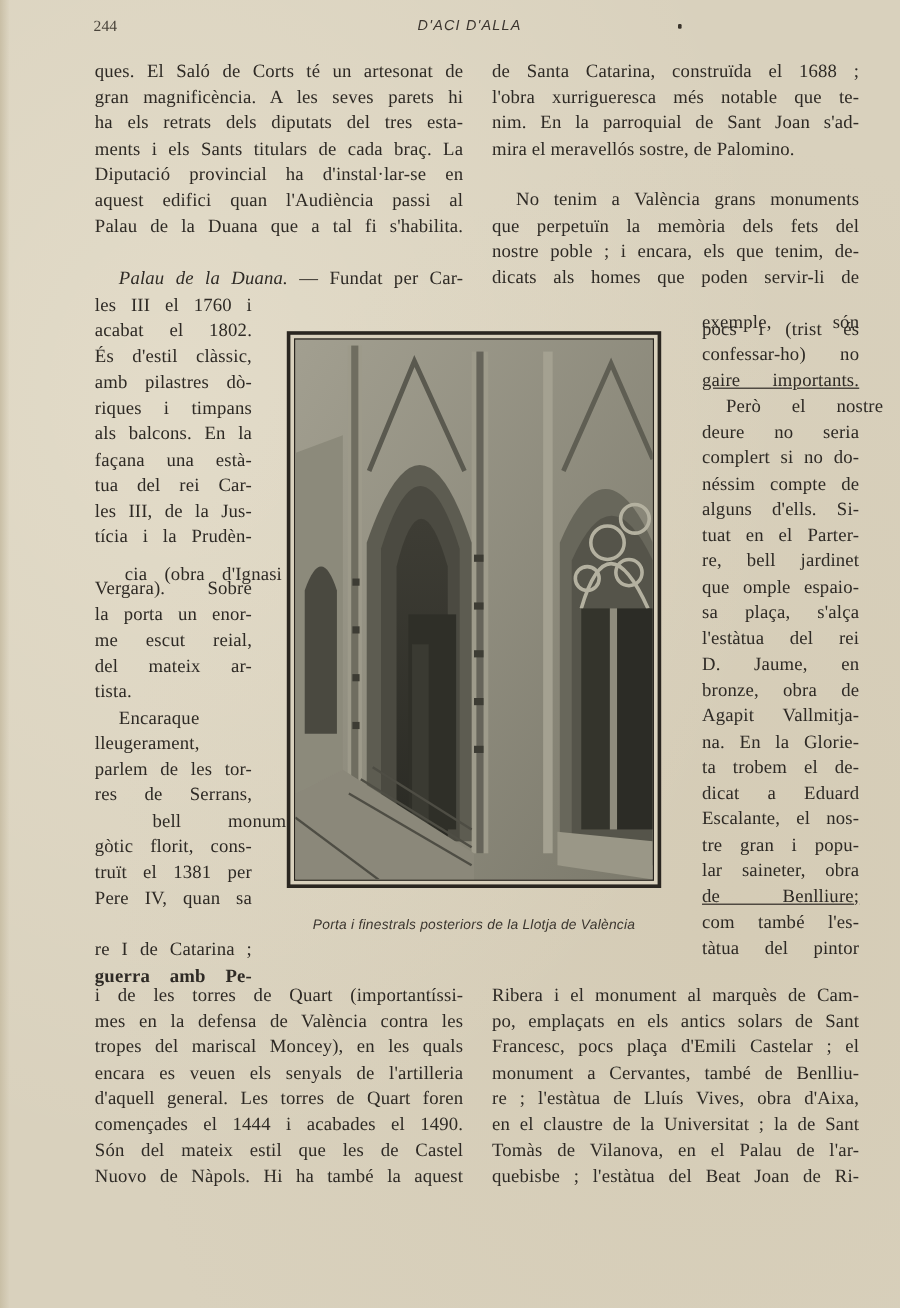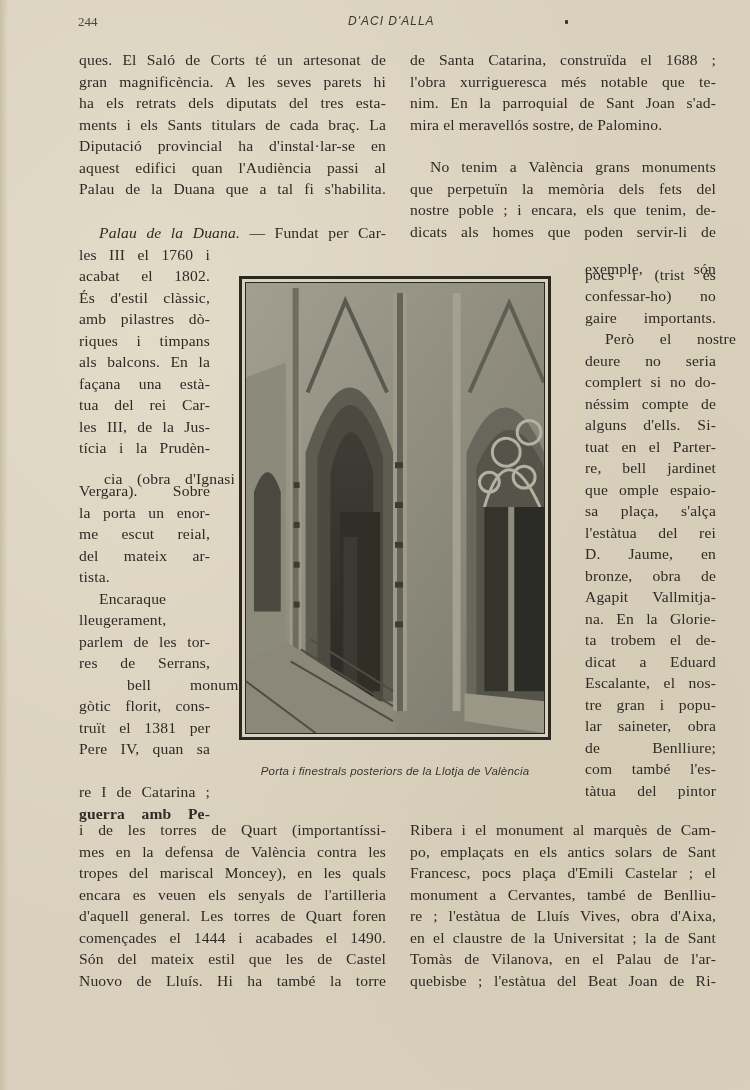--- a/index.html
+++ b/index.html
@@ -189,54 +189,54 @@
   <div class="line col-r indent" style="top:156px">No tenim a València grans monuments</div>
   <div class="line col-r" style="top:177.5px">que perpetuïn la memòria dels fets del</div>
   <div class="line col-r" style="top:199px">nostre poble ; i encara, els que tenim, de-</div>
   <div class="line col-r" style="top:220.5px">dicats als homes que poden servir-li de</div>
 </div>
 
 <div id="right-narrow">
     <div class="line narrow-r" style="top: 258px;">exemple, són</div>
     <div class="line narrow-r" style="top: 263.5px;">pocs i (trist és</div>
     <div class="line narrow-r" style="top: 285px;">confessar-ho) no</div>
-    <div class="line narrow-r" style="top: 306.5px;">gaire importants.</div>
+    <div class="line narrow-r" style="top: 306.5px; text-decoration: underline;">gaire importants.</div>
     <div class="line narrow-r" style="top: 328px; margin-left: 20px;">Però el nostre</div>
     <div class="line narrow-r" style="top: 349.5px;">deure no seria</div>
     <div class="line narrow-r" style="top: 371px;">complert si no do-</div>
     <div class="line narrow-r" style="top: 392.5px;">néssim compte de</div>
     <div class="line narrow-r" style="top: 414px;">alguns d'ells. Si-</div>
     <div class="line narrow-r" style="top: 435.5px;">tuat en el Parter-</div>
     <div class="line narrow-r" style="top: 457px;">re, bell jardinet</div>
     <div class="line narrow-r" style="top: 478.5px;">que omple espaio-</div>
     <div class="line narrow-r" style="top: 500px;">sa plaça, s'alça</div>
     <div class="line narrow-r" style="top: 521.5px;">l'estàtua del rei</div>
     <div class="line narrow-r" style="top: 543px;">D. Jaume, en</div>
     <div class="line narrow-r" style="top: 564.5px;">bronze, obra de</div>
     <div class="line narrow-r" style="top: 586px;">Agapit Vallmitja-</div>
     <div class="line narrow-r" style="top: 607.5px;">na. En la Glorie-</div>
     <div class="line narrow-r" style="top: 629px;">ta trobem el de-</div>
     <div class="line narrow-r" style="top: 650.5px;">dicat a Eduard</div>
     <div class="line narrow-r" style="top: 672px;">Escalante, el nos-</div>
     <div class="line narrow-r" style="top: 693.5px;">tre gran i popu-</div>
     <div class="line narrow-r" style="top: 715px;">lar saineter, obra</div>
-    <div class="line narrow-r" style="top: 736.5px;">de Benlliure;</div>
+    <div class="line narrow-r" style="top: 736.5px; text-decoration: underline;">de Benlliure;</div>
     <div class="line narrow-r" style="top: 758px;">com també l'es-</div>
     <div class="line narrow-r" style="top: 779.5px;">tàtua del pintor</div>
   </div>
 
 <div>
   <div class="line col-l" style="top:819px">i de les torres de Quart (importantíssi-</div>
   <div class="line col-l" style="top:840.5px">mes en la defensa de València contra les</div>
   <div class="line col-l" style="top:862px">tropes del mariscal Moncey), en les quals</div>
   <div class="line col-l" style="top:883.5px">encara es veuen els senyals de l'artilleria</div>
   <div class="line col-l" style="top:905px">d'aquell general. Les torres de Quart foren</div>
   <div class="line col-l" style="top:926.5px">començades el 1444 i acabades el 1490.</div>
   <div class="line col-l" style="top:948px">Són del mateix estil que les de Castel</div>
-  <div class="line col-l" style="top:969.5px">Nuovo de Lluís. Hi ha també la torre</div>
+  <div class="line col-l" style="top:969.5px">Nuovo de Nàpols. Hi ha també la aquest</div>
 </div>
 <div>
   <div class="line col-r" style="top:819px">Ribera i el monument al marquès de Cam-</div>
   <div class="line col-r" style="top:840.5px">po, emplaçats en els antics solars de Sant</div>
   <div class="line col-r" style="top:862px">Francesc, pocs plaça d'Emili Castelar ; el</div>
   <div class="line col-r" style="top:883.5px">monument a Cervantes, també de Benlliu-</div>
   <div class="line col-r" style="top:905px">re ; l'estàtua de Lluís Vives, obra d'Aixa,</div>
   <div class="line col-r" style="top:926.5px">en el claustre de la Universitat ; la de Sant</div>
   <div class="line col-r" style="top:948px">Tomàs de Vilanova, en el Palau de l'ar-</div>
   <div class="line col-r" style="top:969.5px">quebisbe ; l'estàtua del Beat Joan de Ri-</div>

